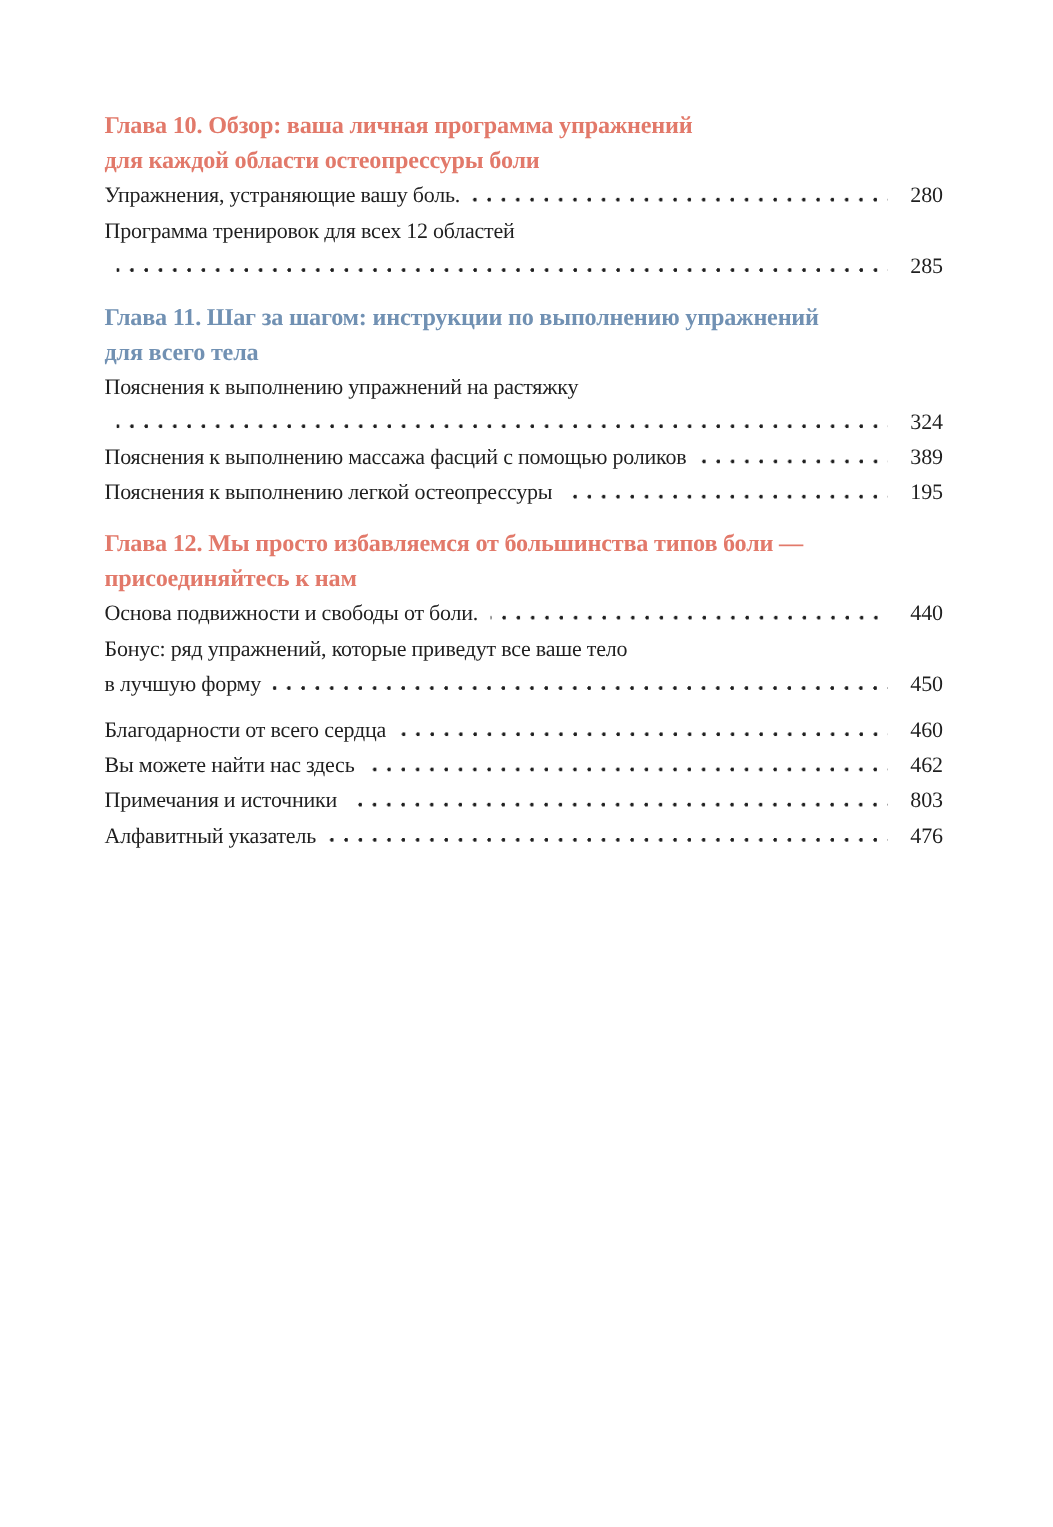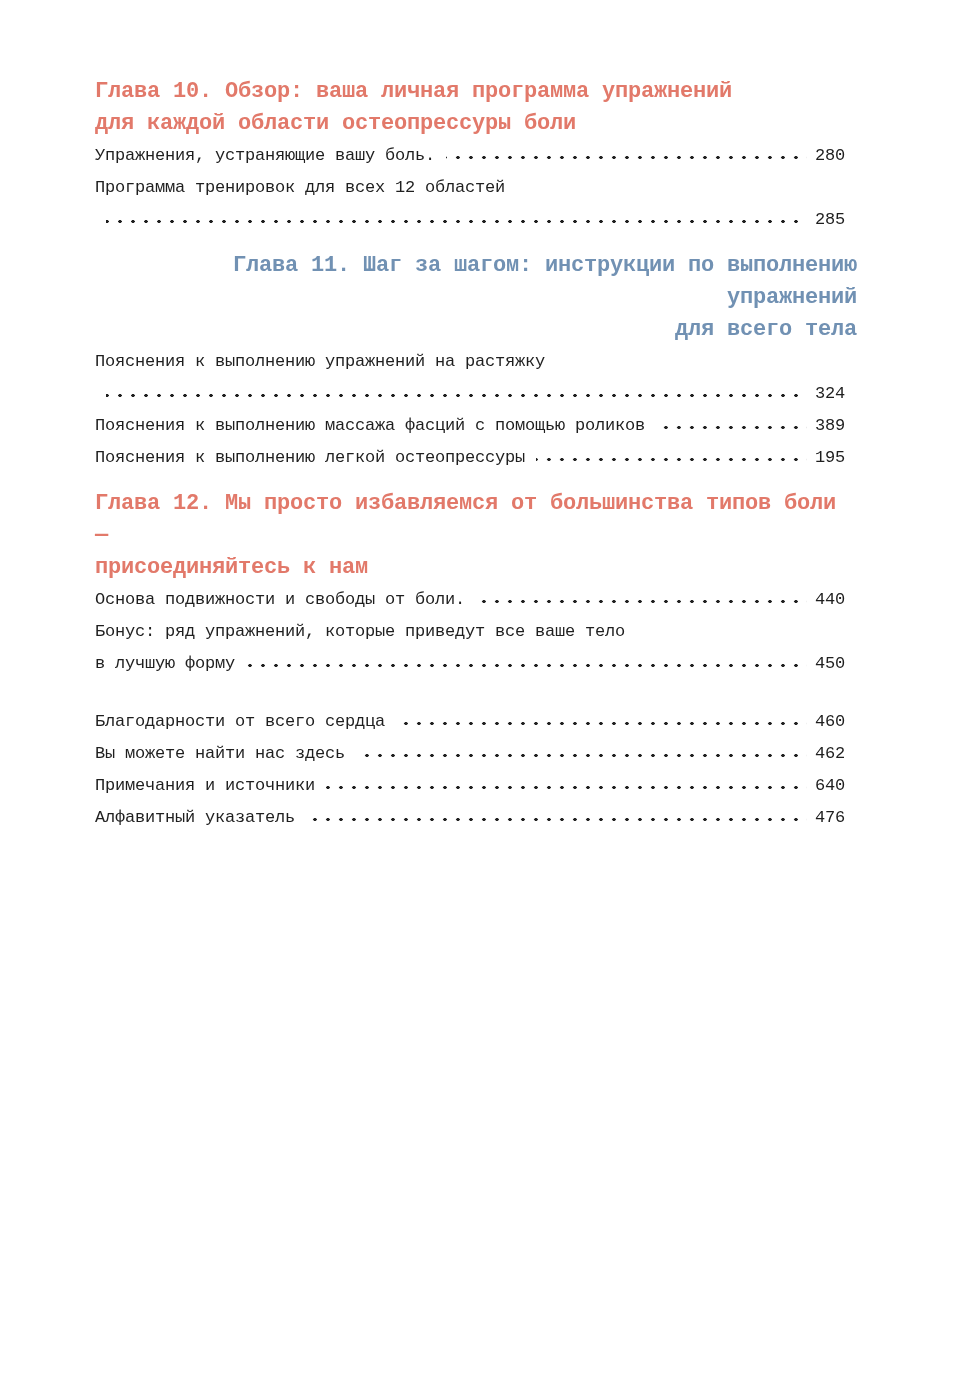--- a/index.html
+++ b/index.html
@@ -11,60 +11,60 @@
   * { box-sizing: border-box; }
   html, body {
     margin: 0;
     padding: 0;
     background: var(--page_bg);
   }
   .page {
     width: 957px;
     height: 1292px;
     background: var(--page_bg);
-    padding: 76px 100px 0 95px;
-    font-family: Liberation Mono, monospace;
+    padding: 98px 100px 0 95px;
+    font-family: Liberation Serif, serif;
     color: var(--text);
     overflow: hidden;
   }
   .heading {
     margin: 0;
     font-size: 22px;
     font-weight: bold;
     line-height: 32px;
     letter-spacing: -0.2px;
   }
   .c-orange { color: var(--accent_orange); }
-  .c-blue   { color: var(--accent_blue); text-align: right; }
+  .c-blue   { color: var(--accent_blue); }
   .hline { display: block; }
   .entry {
-    font-size: 17px;
+    font-size: 20px;
     font-weight: normal;
     line-height: 32px;
     letter-spacing: -0.2px;
   }
   .row { display: flex; align-items: baseline; }
   .etext { white-space: nowrap; }
   .leader {
     flex: 1 1 auto;
     min-width: 22px;
     height: 5px;
     margin: 0 8px 0 11px;
     background-image: radial-gradient(circle at 2px 2.5px, var(--text) 1.5px, transparent 1.9px);
     background-size: 13px 5px;
     background-repeat: repeat-x;
     background-position: right 0 bottom 0;
   }
   .pagenum {
     min-width: 42px;
-    text-align: left;
+    text-align: right;
     white-space: nowrap;
   }
   .mt-sm { margin-top: 14px; }
-  .mt-lg { margin-top: 26px; }
+  .mt-lg { margin-top: 10px; }
 </style>
 </head>
 <body>
 
 <main class="page">
 
   <section class="section">
     <h2 class="heading c-orange">
       <span class="hline">Глава 10. Обзор: ваша личная программа упражнений</span>
       <span class="hline">для каждой области остеопрессуры боли</span>
@@ -153,21 +153,21 @@
       <div class="row">
         <span class="etext">Вы можете найти нас здесь</span>
         <span class="leader"></span>
         <span class="pagenum">462</span>
       </div>
     </div>
     <div class="entry">
       <div class="row">
         <span class="etext">Примечания и источники</span>
         <span class="leader"></span>
-        <span class="pagenum">640</span>
+        <span class="pagenum">803</span>
       </div>
     </div>
     <div class="entry">
       <div class="row">
         <span class="etext">Алфавитный указатель</span>
         <span class="leader"></span>
         <span class="pagenum">476</span>
       </div>
     </div>
   </section>

